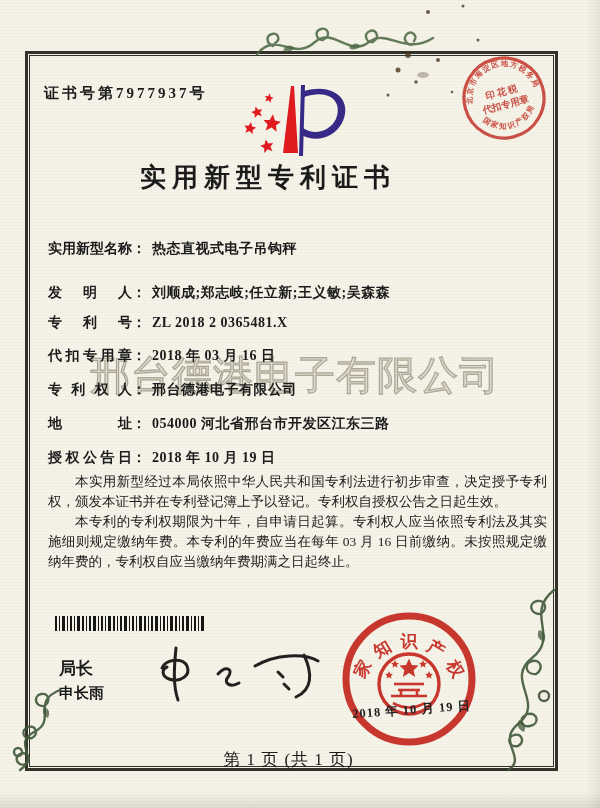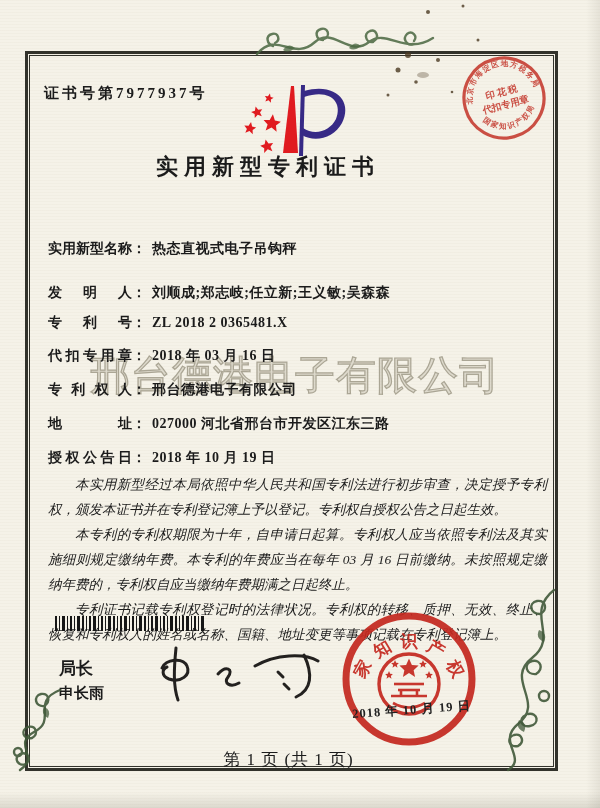--- a/index.html
+++ b/index.html
@@ -8,29 +8,29 @@
     background-image:repeating-linear-gradient(0deg, rgba(190,183,158,.07) 0 1px, transparent 1px 3px);
     font-family:"Liberation Serif", serif;color:#1b1b1b;}
   .edge-right{position:absolute;right:0;top:0;width:14px;height:100%;
     background:linear-gradient(90deg, transparent, rgba(90,85,70,.10));}
   .edge-bottom{position:absolute;left:0;bottom:0;width:100%;height:16px;
     background:linear-gradient(180deg, transparent, rgba(90,85,70,.16));}
   .frame-outer{position:absolute;left:25px;top:51px;width:527px;height:714px;border:3px solid #32322b;}
   .frame-inner{position:absolute;left:1px;top:1px;right:1px;bottom:1px;border:1px solid #32322b;}
   .cert-no{position:absolute;left:44px;top:84px;font-size:15px;font-weight:600;letter-spacing:3px;}
   .logo{position:absolute;left:238px;top:82px;}
-  .title{position:absolute;left:25px;top:152px;width:486px;text-align:center;
-    font-size:22px;font-weight:700;letter-spacing:6px;}
+  .title{position:absolute;left:25px;top:160px;width:486px;text-align:center;
+    font-size:26px;font-weight:700;letter-spacing:6px;}
   .frow{position:absolute;left:48px;width:500px;font-size:14px;font-weight:700;white-space:nowrap;}
   .flabel{display:inline-block;width:84px;text-align:justify;text-align-last:justify;vertical-align:bottom;}
   .fsep{display:inline-block;margin-right:6px;}
   .fvalue{letter-spacing:.5px;}
   .grant-right{position:absolute;left:272px;top:0;}
-  .paras{position:absolute;left:48px;top:472px;width:499px;font-size:13.5px;line-height:25px;
-    font-style:italic;text-align:justify;}
+  .paras{position:absolute;left:48px;top:472px;width:499px;font-size:13.5px;line-height:20px;
+    text-align:justify;}
   .paras p{margin:0;text-indent:2em;}
   .watermark{position:absolute;left:90px;top:348px;font-size:40px;letter-spacing:1px;white-space:nowrap;
     color:rgba(168,162,143,.30);-webkit-text-stroke:1.2px rgba(150,144,126,.75);z-index:1;}
   .barcode{position:absolute;left:55px;top:616px;}
   .signer-title{position:absolute;left:59px;top:657px;font-size:17px;font-weight:600;}
   .signer-name{position:absolute;left:59px;top:684px;font-size:15px;font-weight:600;}
   .signature{position:absolute;left:152px;top:642px;}
   .seal-top{position:absolute;left:458px;top:52px;transform:rotate(-15deg);z-index:5;}
   .seal-bottom{position:absolute;left:338px;top:608px;z-index:5;}
   .seal-date{position:absolute;left:352px;top:700px;width:170px;font-size:12.5px;font-weight:600;
@@ -82,30 +82,29 @@
     <div class="frow" style="top:314px">
       <span class="flabel">专利号</span><span class="fsep">：</span><span class="fvalue">ZL 2018 2 0365481.X</span>
     </div>
     <div class="frow" style="top:347px">
       <span class="flabel">代扣专用章</span><span class="fsep">：</span><span class="fvalue">2018 年 03 月 16 日</span>
     </div>
     <div class="frow" style="top:381px">
       <span class="flabel">专利权人</span><span class="fsep">：</span><span class="fvalue">邢台德港电子有限公司</span>
     </div>
     <div class="frow" style="top:415px">
-      <span class="flabel">地址</span><span class="fsep">：</span><span class="fvalue">027000 河北省邢台市开发区江东三路</span>
+      <span class="flabel">地址</span><span class="fsep">：</span><span class="fvalue">054000 河北省邢台市开发区江东三路</span>
     </div>
     <div class="frow" style="top:449px">
       <span class="flabel">授权公告日</span><span class="fsep">：</span><span class="fvalue">2018 年 10 月 19 日</span>
     </div>
 
     <div class="paras">
       <p>本实用新型经过本局依照中华人民共和国专利法进行初步审查，决定授予专利权，颁发本证书并在专利登记簿上予以登记。专利权自授权公告之日起生效。</p>
       <p>本专利的专利权期限为十年，自申请日起算。专利权人应当依照专利法及其实施细则规定缴纳年费。本专利的年费应当在每年 03 月 16 日前缴纳。未按照规定缴纳年费的，专利权自应当缴纳年费期满之日起终止。</p>
-      <p>专利证书记载专利权登记时的法律状况。专利权的转移、质押、无效、终止、恢复和专利权人的姓名或名称、国籍、地址变更等事项记载在专利登记簿上。</p>
     </div>
 
     <svg class="barcode" width="152" height="15" viewBox="0 0 152 15">
       <g fill="#161616">
         <rect x="0" width="2" height="15"></rect>
           <rect x="4" width="1" height="15"></rect>
           <rect x="7" width="3" height="15"></rect>
         <rect x="12" width="1" height="15"></rect>
           <rect x="15" width="2" height="15"></rect>
           <rect x="19" width="1" height="15"></rect>

